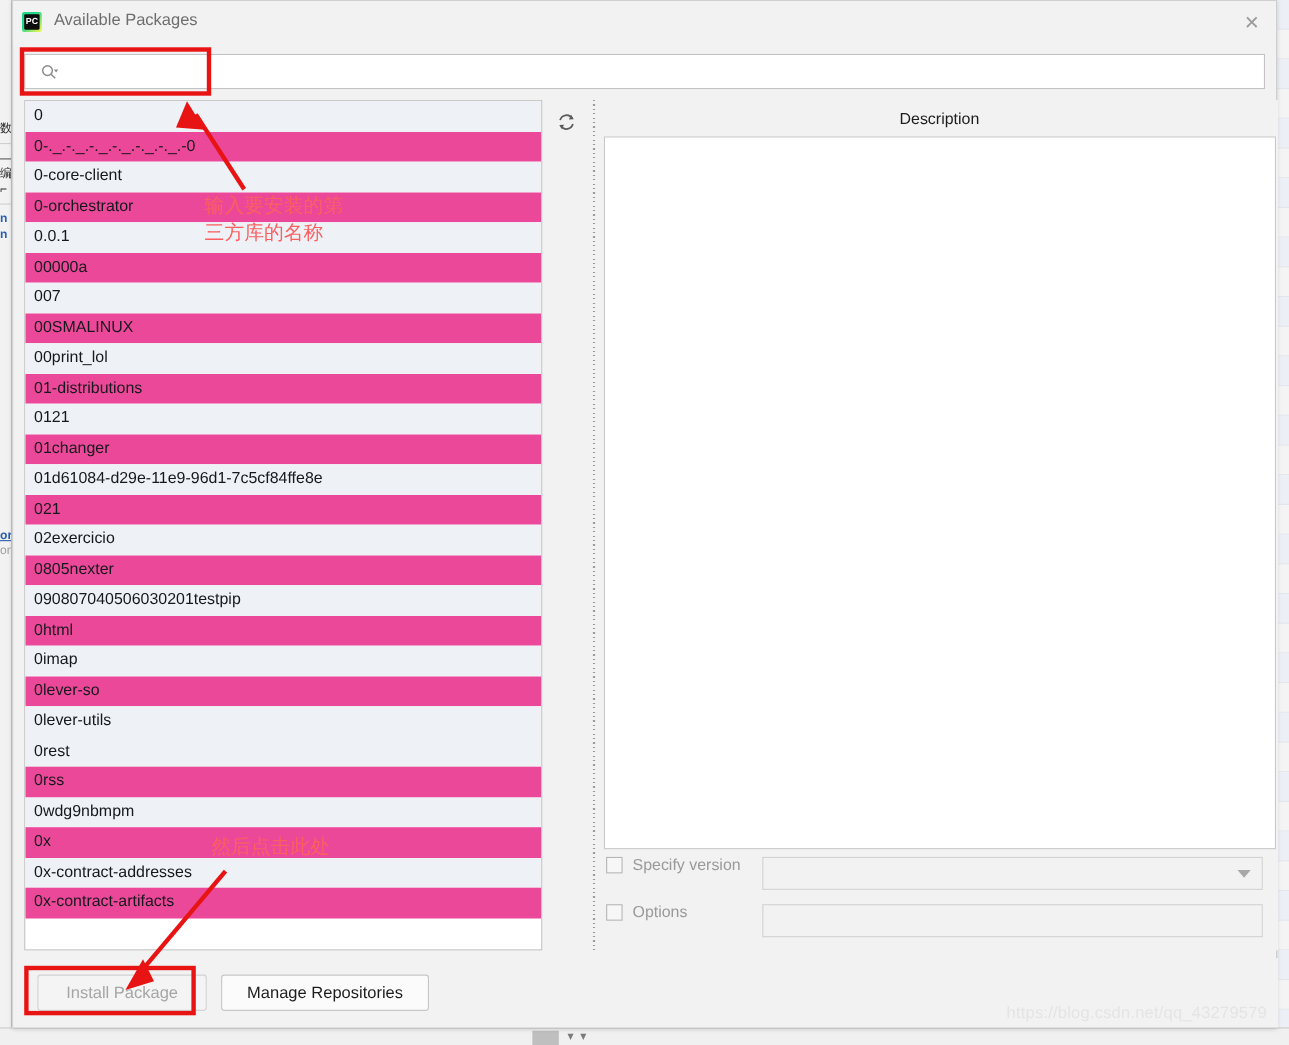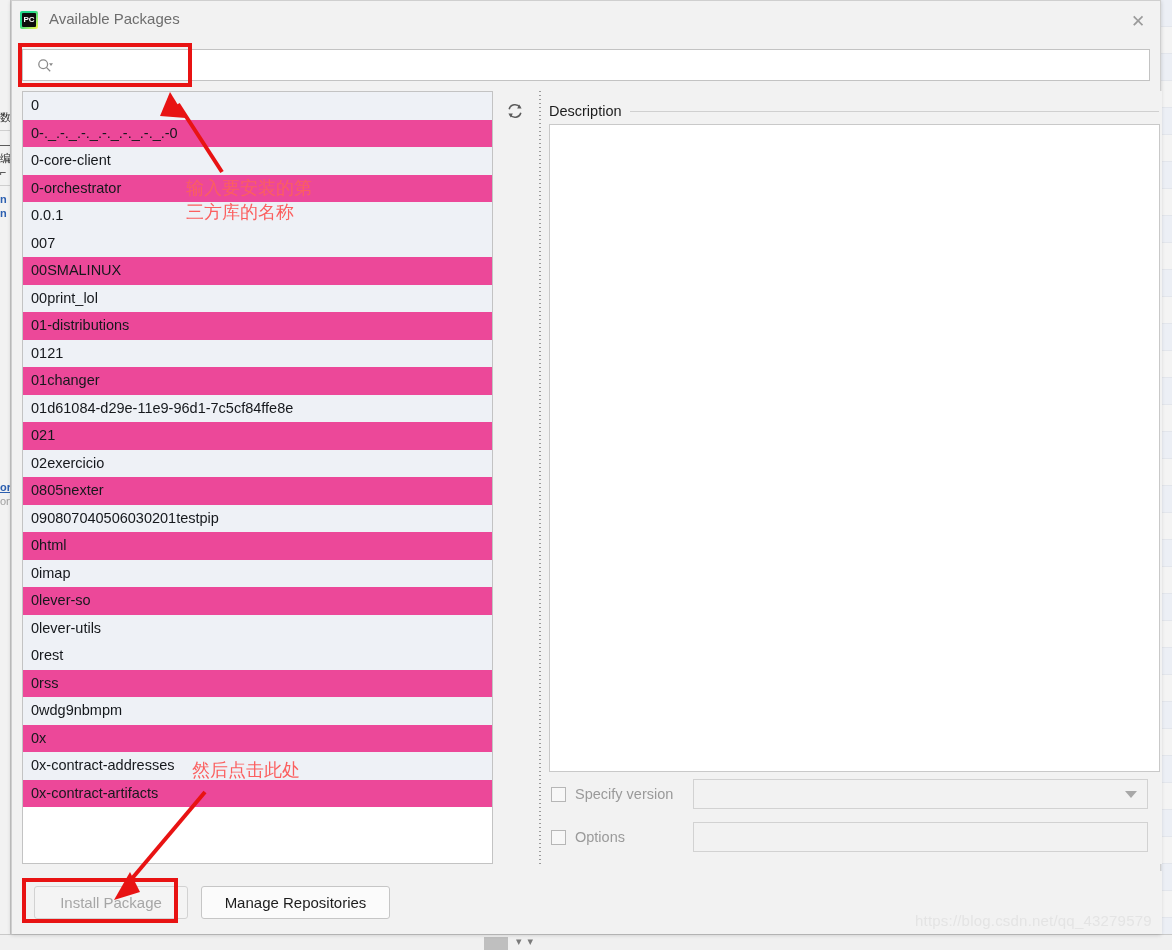--- a/index.html
+++ b/index.html
@@ -168,41 +168,41 @@
 
   
   .right-panel {
     position: absolute; left: 531px; top: 0px;
     width: 619px; height: 773px;
     background: #f2f2f2;
   }
   .desc-header {
     position: absolute; left: 6px; top: 10px;
     width: 610px; height: 20px;
-    display: flex; align-items: center; gap: 8px;
+    display: flex; align-items: center; gap: 8px; flex-direction: column;
   }
   .desc-header .lbl {
     font-size: 14.5px; color: #1d1d1d;
     font-family: "Liberation Sans", sans-serif;
     white-space: nowrap;
   }
   .desc-header .rule {
     flex: 1; height: 1px; background: #d0d0d0;
   }
   .desc-body {
     position: absolute; left: 6px; top: 33px;
     width: 611px; height: 648px;
     background: #ffffff;
     border: 1px solid #c9c9c9;
   }
 
   .opt-row {
     position: absolute; left: 8px;
     width: 608px; height: 30px;
-    display: flex; align-items: center;
+    display: flex; 
   }
   .opt-row.r1 { top: 688px; }
   .opt-row.r2 { top: 731px; }
   .cbx {
     width: 15px; height: 15px;
     border: 1px solid #b6b6b6; background: #f7f7f7;
     margin-right: 9px; flex: none;
   }
   .opt-label {
     font-size: 14.5px; color: #9a9a9a;
@@ -366,20 +366,21 @@
   </div>
 
   <div class="content">
 
     <div class="pkg-list-wrap" id="pkg-list">
         <div class="pkg-row odd">0</div>
         <div class="pkg-row even">0-._.-._.-._.-._.-._.-._.-0</div>
         <div class="pkg-row odd">0-core-client</div>
         <div class="pkg-row even">0-orchestrator</div>
         <div class="pkg-row odd">0.0.1</div>
+        <div class="pkg-row even">00000a</div>
         <div class="pkg-row odd">007</div>
         <div class="pkg-row even">00SMALINUX</div>
         <div class="pkg-row odd">00print_lol</div>
         <div class="pkg-row even">01-distributions</div>
         <div class="pkg-row odd">0121</div>
         <div class="pkg-row even">01changer</div>
         <div class="pkg-row odd">01d61084-d29e-11e9-96d1-7c5cf84ffe8e</div>
         <div class="pkg-row even">021</div>
         <div class="pkg-row odd">02exercicio</div>
         <div class="pkg-row even">0805nexter</div>

